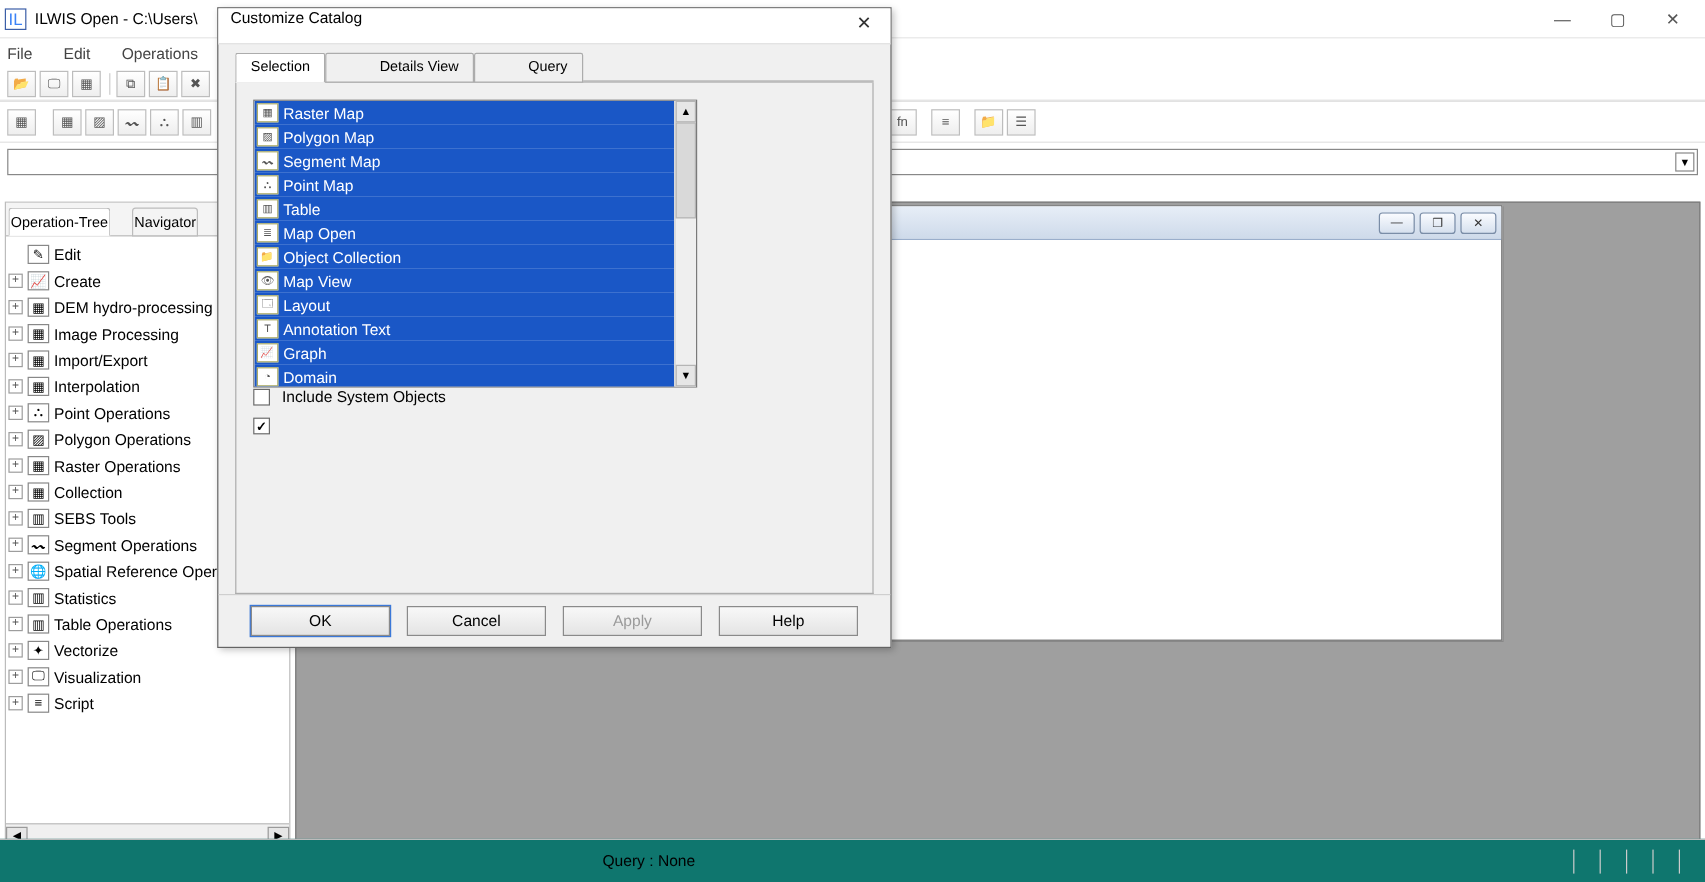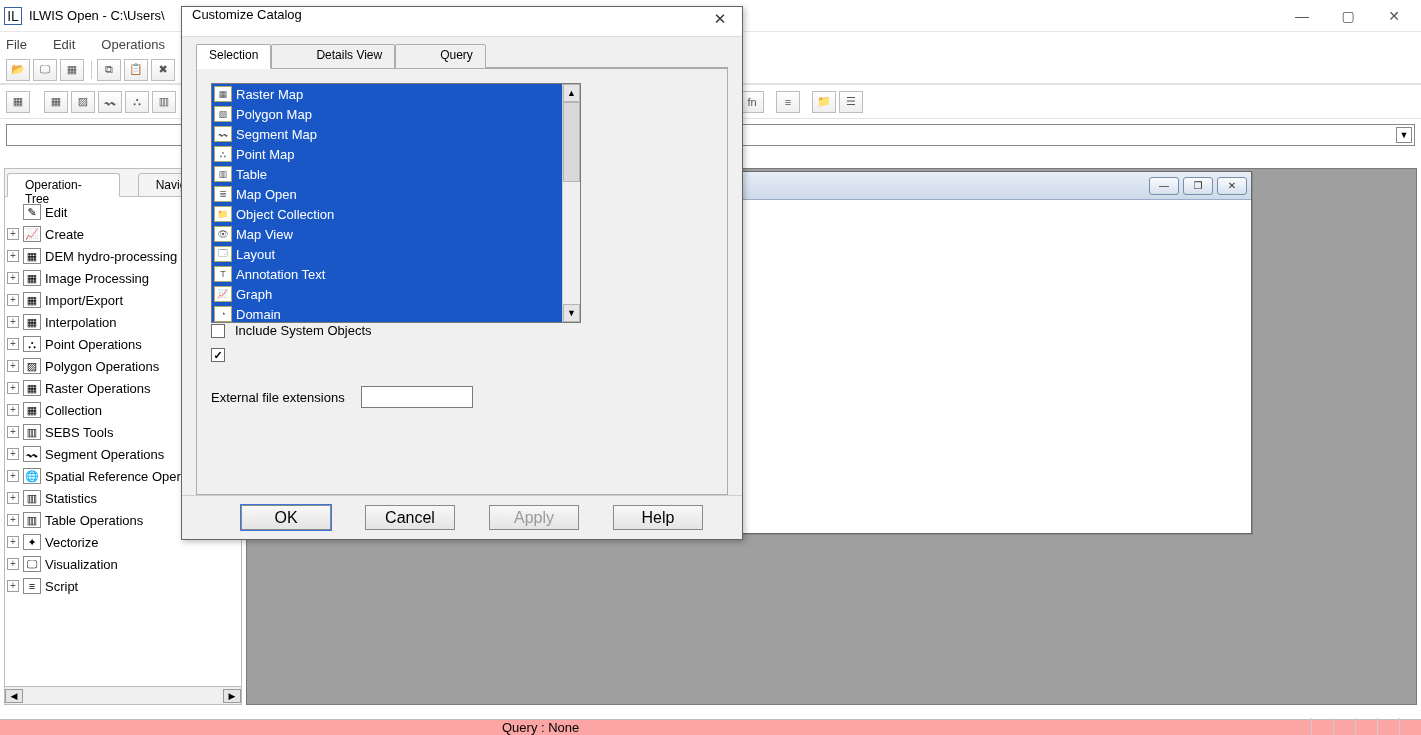--- a/index.html
+++ b/index.html
@@ -20,21 +20,21 @@
     align-items: center;
     border-bottom: 1px solid #e6e6e6;
     padding: 0 4px;
     font-size: 13px;
   }
   .main-titlebar .app-icon {
     width: 18px; height: 18px;
     margin-right: 7px;
     display: inline-flex; align-items: center; justify-content: center;
     font-size: 14px;
-    border: 1px solid #3b5ea7; background: #fff; color: #0f172a;
+    border: 1px solid #3b5ea7; background: #fff; color: #3b82f6;
   }
   .win-controls { margin-left: auto; display: flex; }
   .win-btn { width: 46px; height: 28px; display:flex; align-items:center; justify-content:center; color:#555; font-size:14px;}
   
   .menubar {
     display: flex;
     padding: 2px 6px;
     height: 24px;
     align-items: center;
     font-size: 13px;
@@ -84,21 +84,21 @@
     margin: 4px 0 4px 4px;
     position: relative;
   }
   .left-tabs {
     height: 28px; display:flex;
     border-bottom: 1px solid #bcbcbc;
     background:#f4f4f4;
     font-size:12px;
   }
   .left-tab {
-    padding:4px 17px; margin: 4px 16px -1px 2px;
+    padding:4px 1px; margin: 4px 16px -1px 2px;
     border:1px solid #bcbcbc; border-bottom:1px solid #fff;
     background:#fff; border-radius: 3px 3px 0 0;
   }
   .left-tab.inactive { border-bottom:1px solid #bcbcbc; background:#f4f4f4;}
   .tree {
     flex:1; overflow:hidden; padding:4px 2px; font-size:13px;
   }
   .tree-row { display:flex; align-items:center; height:22px; white-space:nowrap;}
   .expander { width:12px; height:12px; border:1px solid #9d9d9d; color:#555; display:inline-flex; align-items:center; justify-content:center; font-size:10px; margin-right:4px; line-height:1;}
   .node-icon { width:18px; height:16px; margin-right:4px; display:inline-flex; align-items:center; justify-content:center; font-size:11px; border:1px solid #888; background:#fff;}
@@ -131,22 +131,22 @@
     display:flex; align-items:center; justify-content:flex-end;
     padding-right:4px; gap:4px;
   }
   .mdi-btn {
     width:30px; height:18px; border:1px solid #7a8da7;
     border-radius:3px; background:linear-gradient(#fafcff,#d6e0ee);
     display:flex; align-items:center; justify-content:center; font-size:10px; color:#333;
   }
   
   .statusbar {
-    position:absolute; left:0; right:0; bottom:0; height:16px;
-    border-top:1px solid #bcbcbc; background:#fca5a5;
+    position:absolute; left:0; right:0; bottom:0; height:36px;
+    border-top:1px solid #bcbcbc; background:#0f766e;
     display:flex; align-items:center;
     font-size:13px;
   }
   .status-left { width:498px; }
   .status-query { flex:0 0 auto; padding:0 4px; }
   .status-cells { margin-left:auto; display:flex; }
   .status-cells div { width:22px; height:20px; border-left:1px solid #ccc;}
   
   .dialog {
     position: absolute;
@@ -229,23 +229,23 @@
     width:112px; height:22px; border:1px solid #7a7a7a; background:#fff;
     font-family:inherit; font-size:13px; padding:0 4px;
   }
   .dlg-buttons {
     height:44px; border-top:1px solid #cfcfcf;
     display:flex; align-items:center; justify-content:center;
     gap:14px;
     margin: 0 -14px;
   }
   .dlg-btn {
-    width:90px; height:25px; border:1px solid #8a8a8a;
+    width:116px; height:25px; border:1px solid #8a8a8a;
     background:linear-gradient(#f8f8f8,#e4e4e4);
-    font-size:16px; display:flex; align-items:center; justify-content:center;margin-left:20px;
+    font-size:13px; display:flex; align-items:center; justify-content:center;
   }
   .dlg-btn.default { box-shadow: 0 0 0 1px #3b78d8;}
   .dlg-btn.disabled { color:#9a9a9a;}
 </style>
 </head>
 <body>
 
 <div class="main-titlebar">
   <span class="app-icon">IL</span>
   <span>ILWIS Open - C:\Users\</span>
@@ -498,24 +498,20 @@
       </div>
 
       <div class="check-row">
         <span class="chk"></span>
         <span>Include System Objects</span>
       </div>
       <div class="check-row" style="margin-top:10px">
         <span class="chk">✓</span>
       </div>
 
-      <div class="ext-row">
-        <label>External file extensions</label>
-        <input type="text" value="" style="">
-      </div>
     </div>
 
     <div class="dlg-buttons">
       <div class="dlg-btn default">OK</div>
       <div class="dlg-btn">Cancel</div>
       <div class="dlg-btn disabled">Apply</div>
       <div class="dlg-btn">Help</div>
     </div>
   </div>
 </div>

